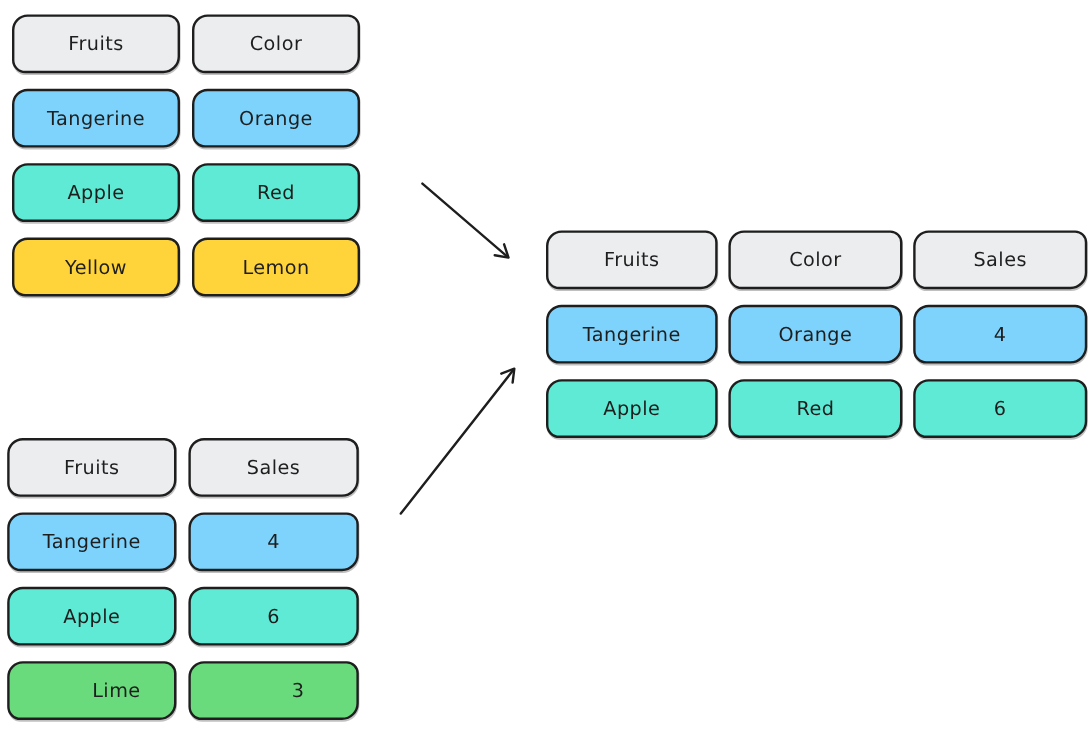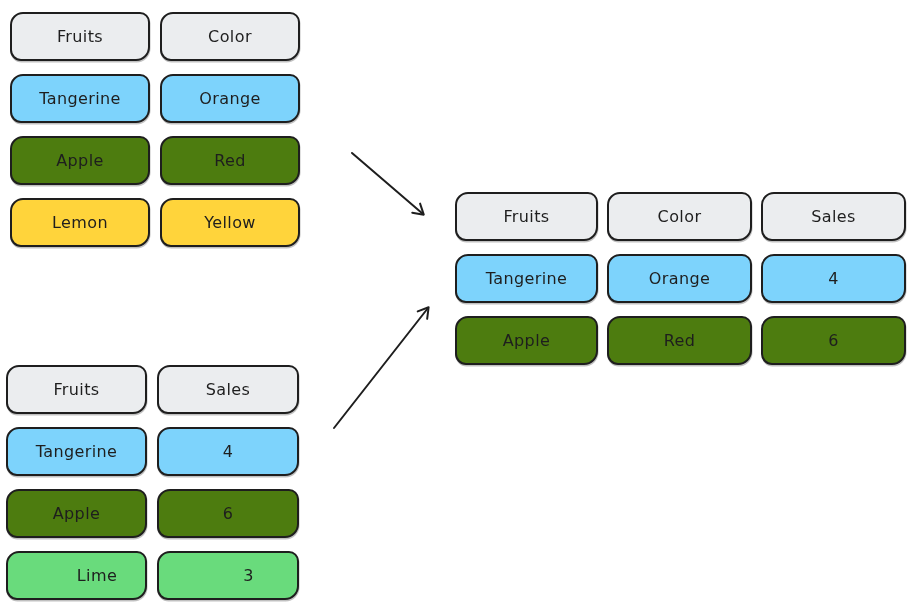--- a/index.html
+++ b/index.html
@@ -29,21 +29,21 @@
     border-radius: 13px 10px 14px 11px;
     display: flex;
     align-items: center;
     justify-content: center;
     font-size: 16px;
     letter-spacing: 0.4px;
     box-shadow: 0.5px 1.5px 0 0 rgba(30,30,30,0.28);
   }
   .fill-header { background: #ebedef; }
   .fill-orange { background: #7dd3fc; }
-  .fill-red    { background: #4d7c0f; }
+  .fill-red    { background: #5eead4; }
   .fill-yellow { background: #ffd43b; }
   .fill-green  { background: #69db7c; padding-left: 41px; }
 
   #table-fruit-color {
     left: 10px; top: 12px;
     grid-template-columns: 140px 140px;
     column-gap: 10px;
   }
   #table-fruit-sales {
     left: 6px; top: 365px;
@@ -69,22 +69,22 @@
   <div class="tbl" id="table-fruit-color">
     <div class="cell fill-header">Fruits</div>
     <div class="cell fill-header">Color</div>
 
     <div class="cell fill-orange">Tangerine</div>
     <div class="cell fill-orange">Orange</div>
 
     <div class="cell fill-red">Apple</div>
     <div class="cell fill-red">Red</div>
 
+    <div class="cell fill-yellow">Yellow</div>
     <div class="cell fill-yellow">Lemon</div>
-    <div class="cell fill-yellow">Yellow</div>
   </div>
 
   <div class="tbl" id="table-fruit-sales">
     <div class="cell fill-header">Fruits</div>
     <div class="cell fill-header">Sales</div>
 
     <div class="cell fill-orange">Tangerine</div>
     <div class="cell fill-orange">4</div>
 
     <div class="cell fill-red">Apple</div>

